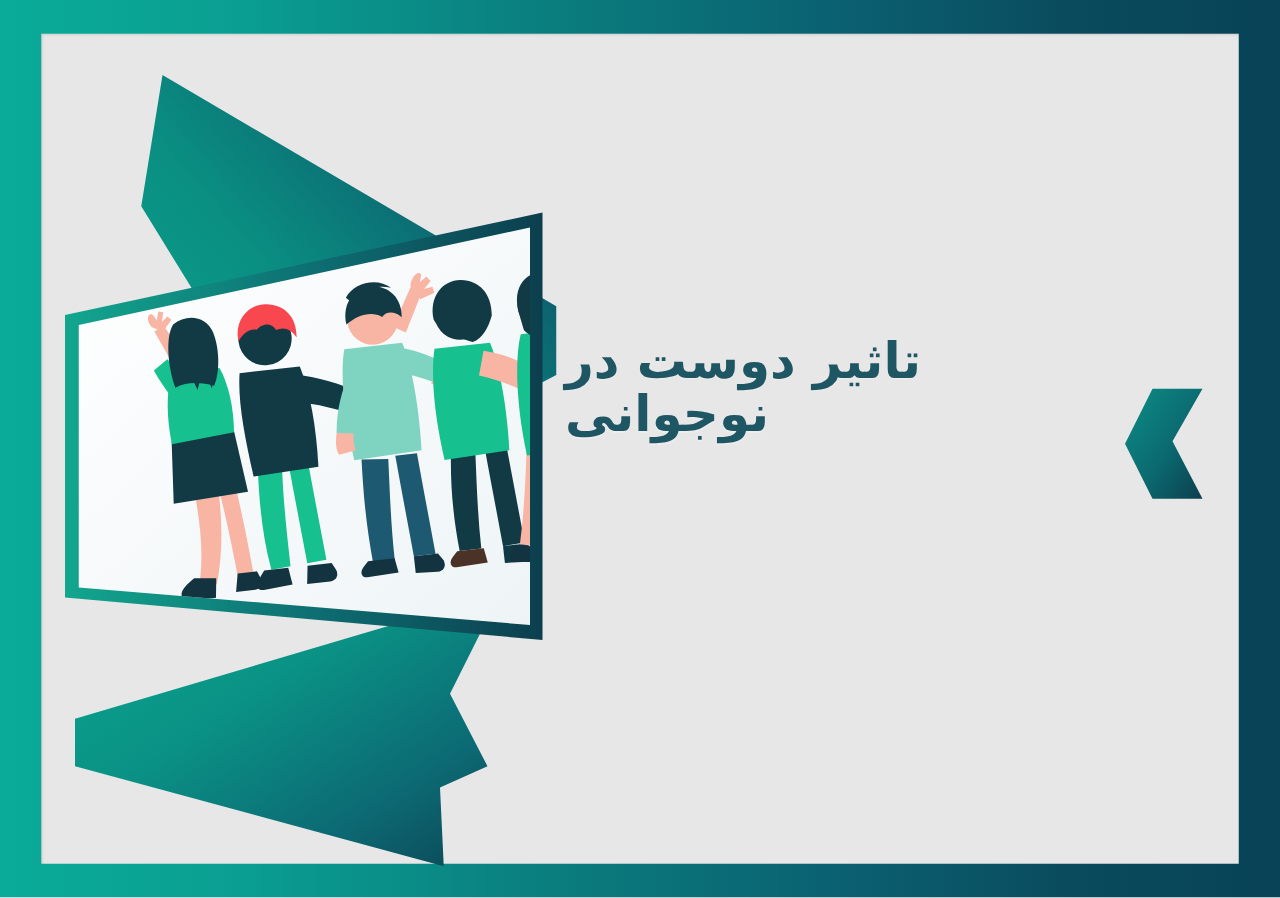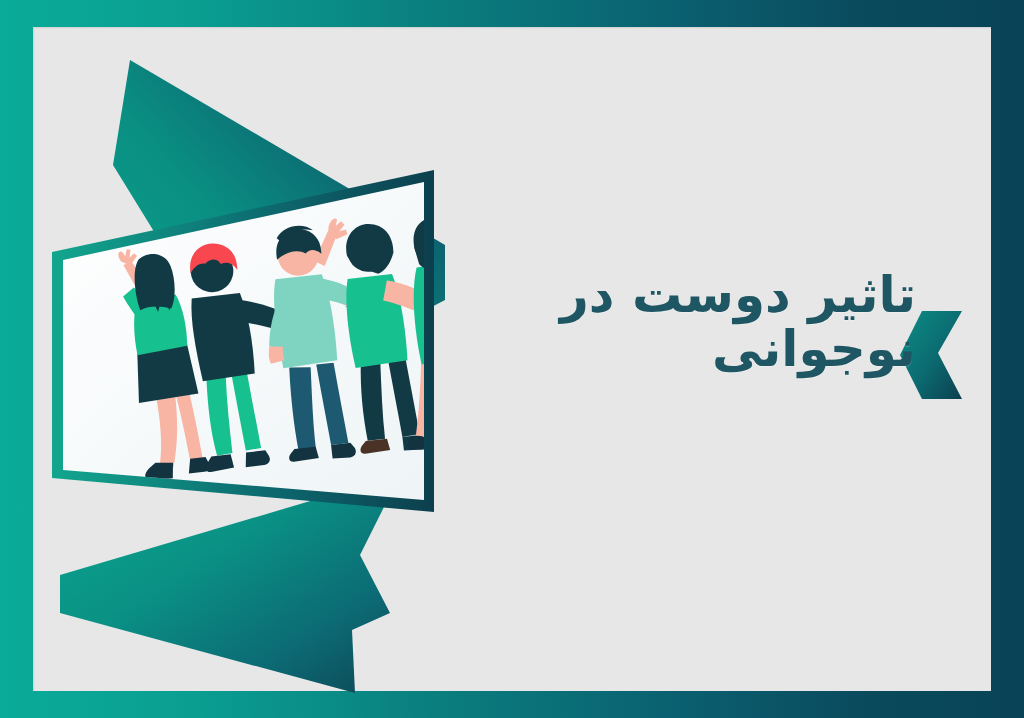--- a/index.html
+++ b/index.html
@@ -28,28 +28,27 @@
   .ribbon{position:absolute;display:block;}
   .ribbon-top{left:95px;top:45px;width:420px;height:300px;}
   .ribbon-bottom{left:60px;top:455px;width:420px;height:260px;}
   
   .board{position:absolute;left:38px;top:152px;width:400px;height:400px;}
   
   .chevron{position:absolute;left:898px;top:305px;width:70px;height:100px;}
   
   .headline{
     position:absolute;left:452px;top:268px;width:420px;
-    text-align:right;direction:rtl;
+    text-align:left;direction:rtl;
     color:#1f5663;
     font-weight:bold;
-    font-size:50px;
+    font-size:40px;
     line-height:1.08;
     letter-spacing:-1px;
     text-shadow:0 1px 0 rgba(255,255,255,.25);
-    margin-left:44px;
   }
   .headline .l1{display:block;}
   .headline .l2{display:block;}
 </style>
 </head>
 <body>
 
 <div class="slide">
 
   <div class="inner-panel"></div>

